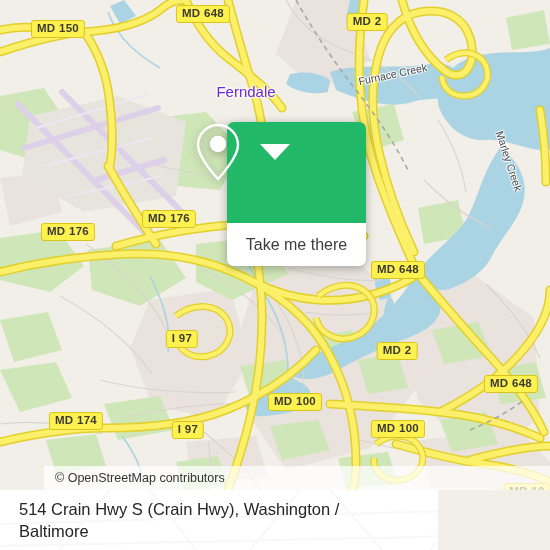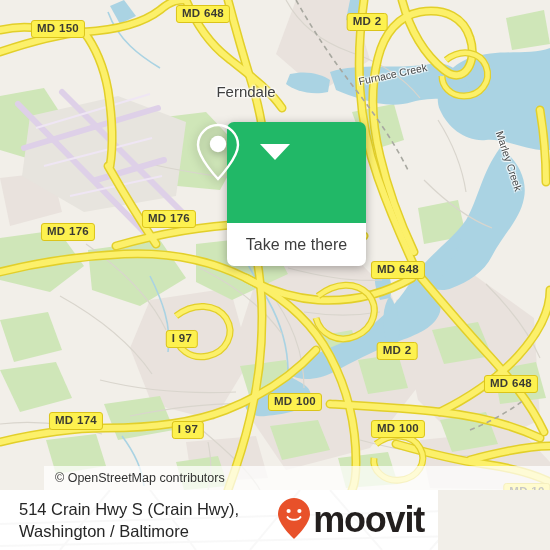--- a/index.html
+++ b/index.html
@@ -13,21 +13,21 @@
          background:#f2efe9; overflow:hidden; }
   #map svg { position:absolute; left:0; top:0; }
 
   
   .shield{ position:absolute; background:#fdf14f; border:1.6px solid #dbc41a;
     border-radius:3px; color:#3b3b33; font-size:11.5px; font-weight:bold;
     letter-spacing:.3px; padding:1px 5px 2px 5px; white-space:nowrap;
     line-height:13px; transform:translate(-50%,-50%); }
 
   
-  .place{ position:absolute; color:#404040; font-size:15px;
+  .place{ position:absolute; color:#6d28d9; font-size:15px;
     text-shadow:1px 1px 2px #fff,-1px -1px 2px #fff,1px -1px 2px #fff,-1px 1px 2px #fff;
     white-space:nowrap; transform:translate(-50%,-50%);text-align:right; }
   .water-lbl{ position:absolute; color:#4a4a4a; font-size:10.5px;
     white-space:nowrap; transform-origin:center center;
     text-shadow:1px 1px 1px #fff,-1px -1px 1px #fff,1px -1px 1px #fff,-1px 1px 1px #fff; }
 
   
   #popup{ position:absolute; left:195px; top:122px; width:171px;
     border-radius:3px; overflow:visible;
     filter:drop-shadow(0 2px 5px rgba(0,0,0,.30));padding-left:32px; }
@@ -273,26 +273,15 @@
           <path d="M330,0 L382,60"></path>
         <path d="M430,60 L482,0"></path>
           <path d="M505,0 L548,48"></path>
         <path d="M0,34 L550,18"></path>
           <path d="M0,56 L550,44"></path>
       </g>
     </svg>
 
     <div id="addr">514 Crain Hwy S (Crain Hwy), Washington / Baltimore</div>
 
-    <div id="logo">
-      <span>
-        <svg width="32" height="41" viewBox="0 0 32 41">
-          <path d="M16,0 C7.2,0 0,7.2 0,16 C0,26.5 16,41 16,41 C16,41 32,26.5 32,16 C32,7.2 24.8,0 16,0 Z" fill="#e8512a"></path>
-          <circle cx="10.6" cy="13" r="2.1" fill="#ffffff"></circle>
-          <circle cx="21.4" cy="13" r="2.1" fill="#ffffff"></circle>
-          <path d="M9.6,19.2 C11.8,22.6 20.2,22.6 22.4,19.2" fill="none" stroke="#ffffff" stroke-width="2.1" stroke-linecap="round"></path>
-        </svg>
-      </span>
-      <span id="logo-word">moovit</span>
-    </div>
   </div>
 
 </div>
 
 </body></html>

